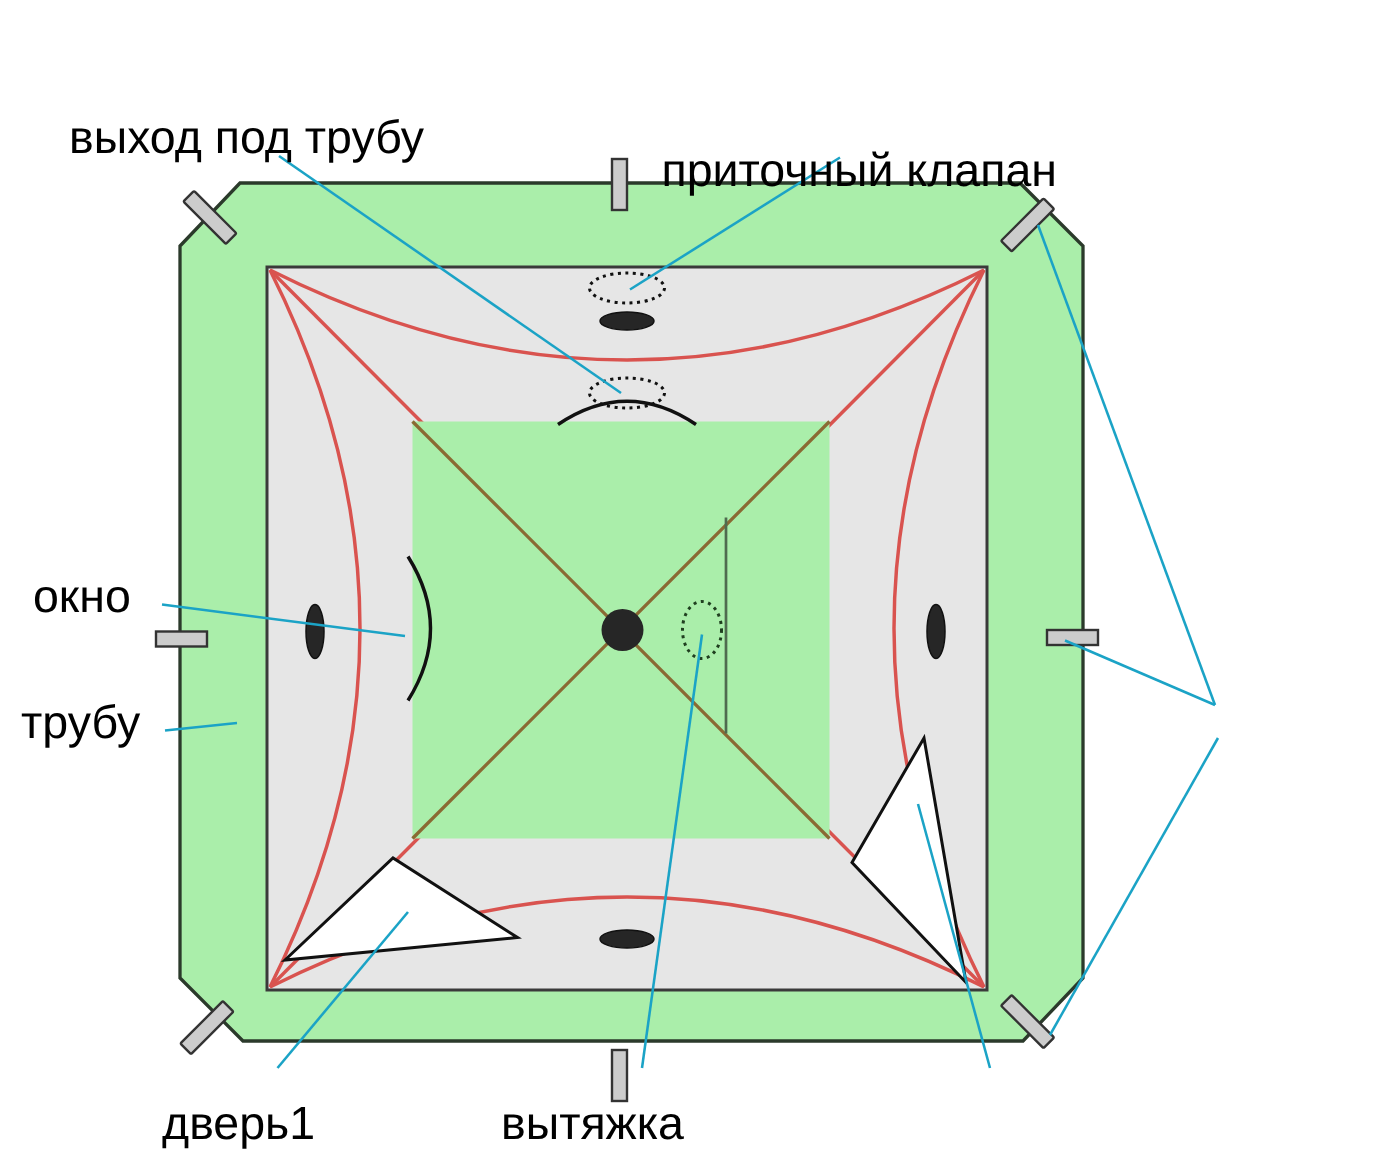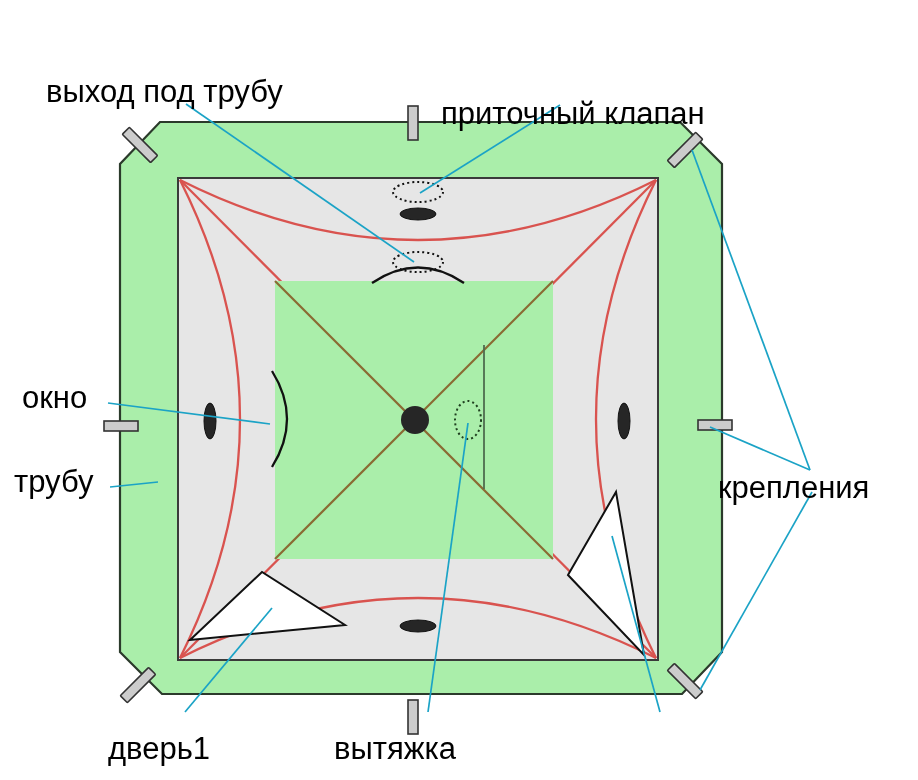--- a/index.html
+++ b/index.html
@@ -137,20 +137,19 @@
   </svg>
 
   <div class="lbl" style="left:46px;  top:76px;">выход под трубу</div>
 
   <div class="lbl" style="left:441px; top:76px;margin-top:22px;">приточный клапан</div>
 
   <div class="lbl" style="left:22px;  top:382px;">окно</div>
 
   <div class="lbl" style="left:14px;  top:466px;">трубу</div>
 
-  <div class="lbl" style="left:718px; top:472px;">крепления</div>
 
   <div class="lbl" style="left:108px; top:733px;text-align:center;">дверь1</div>
 
   <div class="lbl" style="left:334px; top:733px;">вытяжка</div>
 
 
 </div>
 
 </body></html>

